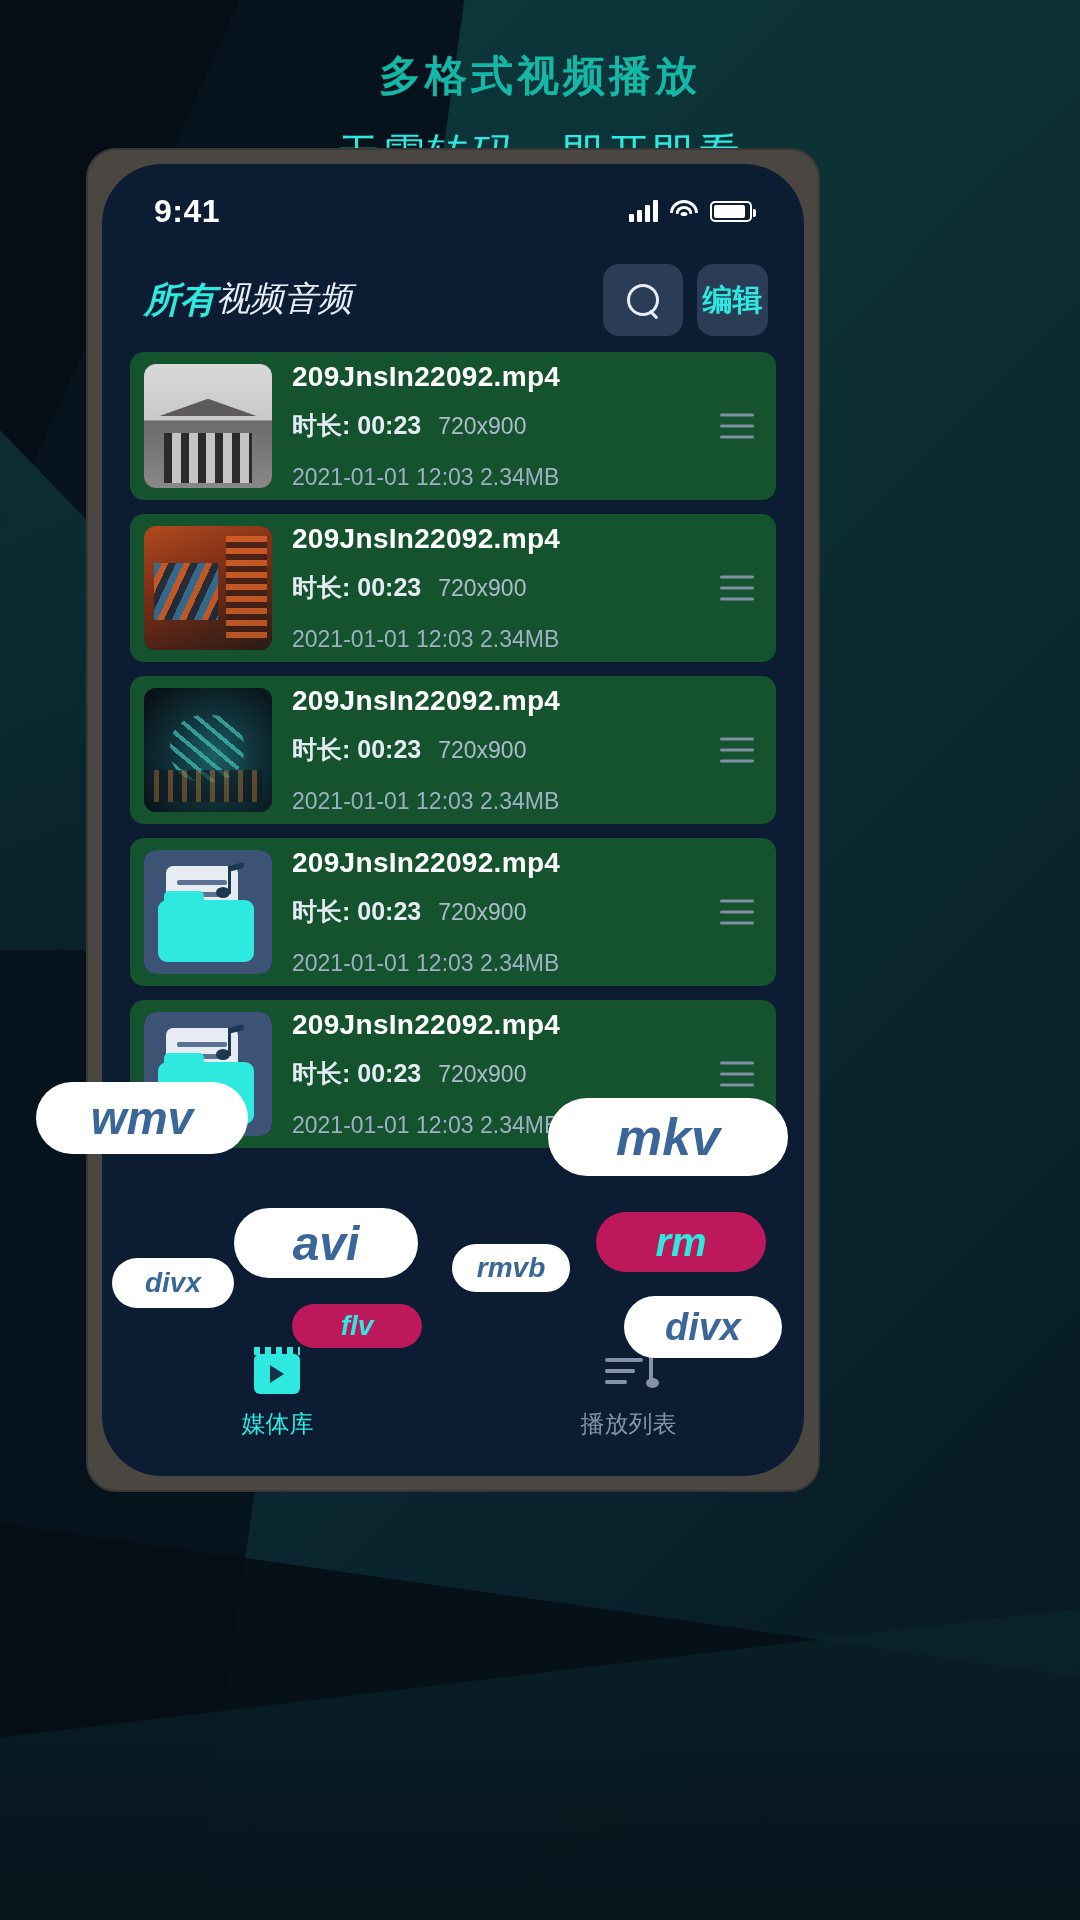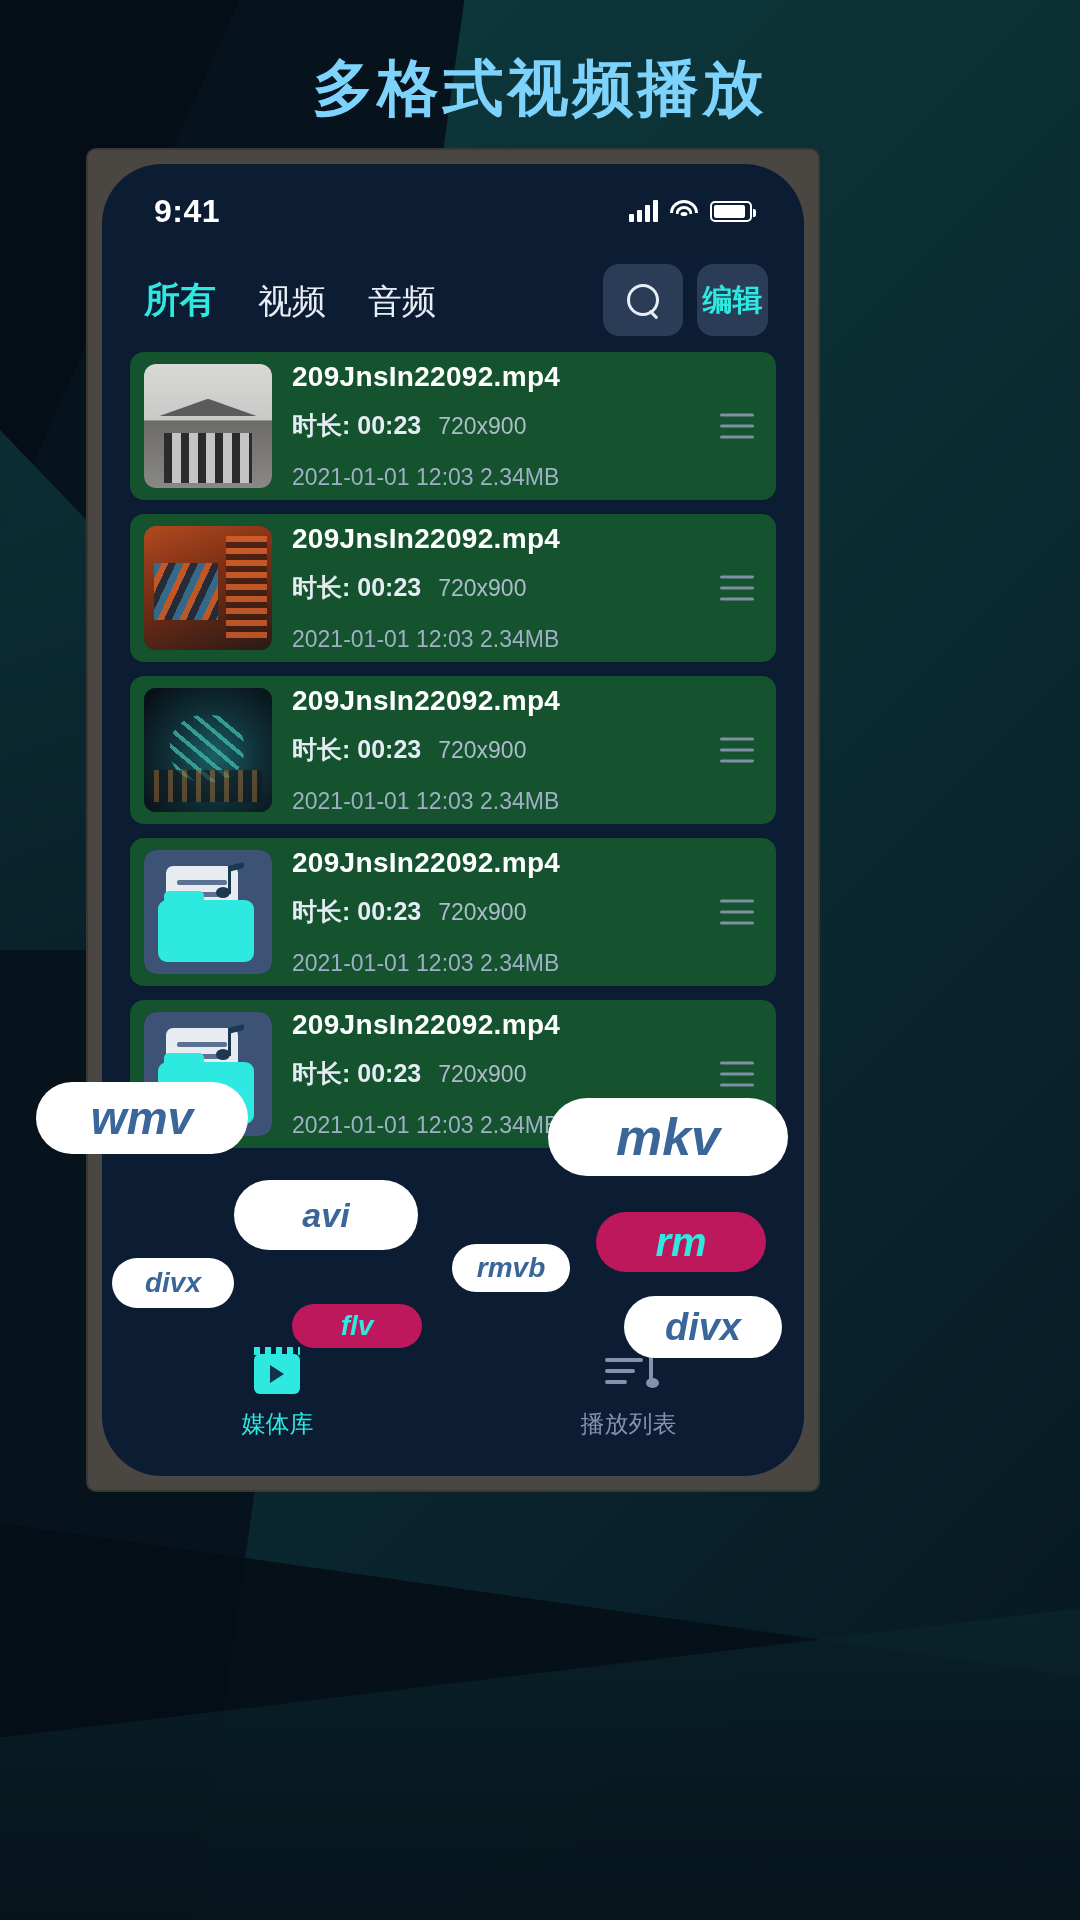--- a/index.html
+++ b/index.html
@@ -40,40 +40,40 @@
     position:absolute; left:0; bottom:0; width:1080px; height:380px;
     background:linear-gradient(180deg,#0b2a30,#07161e);
     clip-path: polygon(0 52%, 100% 18%, 100% 100%, 0 100%);
     opacity:.7;
   }
 
   
   .headline-wrap { position:absolute; top:0; left:0; width:1080px; z-index:5; text-align:center; }
   .headline {
     margin-top:48px;
-    font-size:61px;
+    font-size:42px;
     font-weight:bold;
-    color:#7dd3fc;
+    color:#14b8a6;
     letter-spacing:4px;
     font-family:"Liberation Sans","DejaVu Sans",sans-serif;
   }
   .subline {
     margin-top:22px;
     font-size:42px;
     color:#2ee9e0;
     letter-spacing:3px;
     font-weight:normal;
   }
 
   
   #phone {
     position:absolute;
     left:88px; top:150px;
     width:730px; height:1340px;
-    border-radius:8px;
+    border-radius:28px;
     background:#4a4743;
     padding:14px;
     z-index:6;
     box-shadow:0 0 0 2px #3a3835;
   }
   #screen {
     width:100%; height:100%;
     border-radius:60px;
     background:#0b1c33;
     overflow:hidden;
@@ -103,21 +103,21 @@
   .batt { width:42px; height:21px; border:2px solid #fff; border-radius:5px; position:relative; padding:2px; }
   .batt b { display:block; height:100%; width:92%; background:#fff; border-radius:2px; }
   .batt::after { content:""; position:absolute; right:-6px; top:6px; width:3px; height:8px; background:#fff; border-radius:0 2px 2px 0; }
 
   
   .header {
     display:flex; align-items:center;
     padding:22px 36px 10px 42px;
     gap:0;
   }
-  .tabs { display:flex; align-items:flex-end; gap:42px; flex:1; }
+  .tabs { display:flex; align-items:flex-start; flex:1;font-style:italic; }
   .tab { font-size:34px; color:#e9eef6; font-weight:normal; }
   .tab.active { color:#2ee9e0; font-weight:bold; font-size:36px; }
   .hbtn {
     width:80px; height:72px;
     background:#2b3d56;
     border-radius:16px;
     display:flex; align-items:center; justify-content:center;
     margin-left:14px;
   }
   .hbtn.edit { color:#2ee9e0; font-size:30px; font-weight:bold; width:71px; }
@@ -446,18 +446,18 @@
           </div>
       <div class="lbl">播放列表</div>
     </div>
   </div>
 
  </div>
 </div>
 
 <div class="bub" style="left:36px; top:1082px; width:212px; height:72px; font-size:46px;">wmv</div>
 <div class="bub" style="left:548px; top:1098px; width:240px; height:78px; font-size:52px;">mkv</div>
-<div class="bub" style="left:234px; top:1180px; width:184px; height:70px; font-size:34px;">avi</div>
+<div class="bub" style="left:234px; top:1208px; width:184px; height:70px; font-size:48px;">avi</div>
 <div class="bub dark" style="left:596px; top:1212px; width:170px; height:60px; font-size:40px;">rm</div>
 <div class="bub" style="left:452px; top:1244px; width:118px; height:48px; font-size:28px;">rmvb</div>
 <div class="bub" style="left:112px; top:1258px; width:122px; height:50px; font-size:28px;">divx</div>
 <div class="bub dark" style="left:292px; top:1304px; width:130px; height:44px; font-size:28px;">flv</div>
 <div class="bub" style="left:624px; top:1296px; width:158px; height:62px; font-size:38px;">divx</div>
 
 </body></html>

